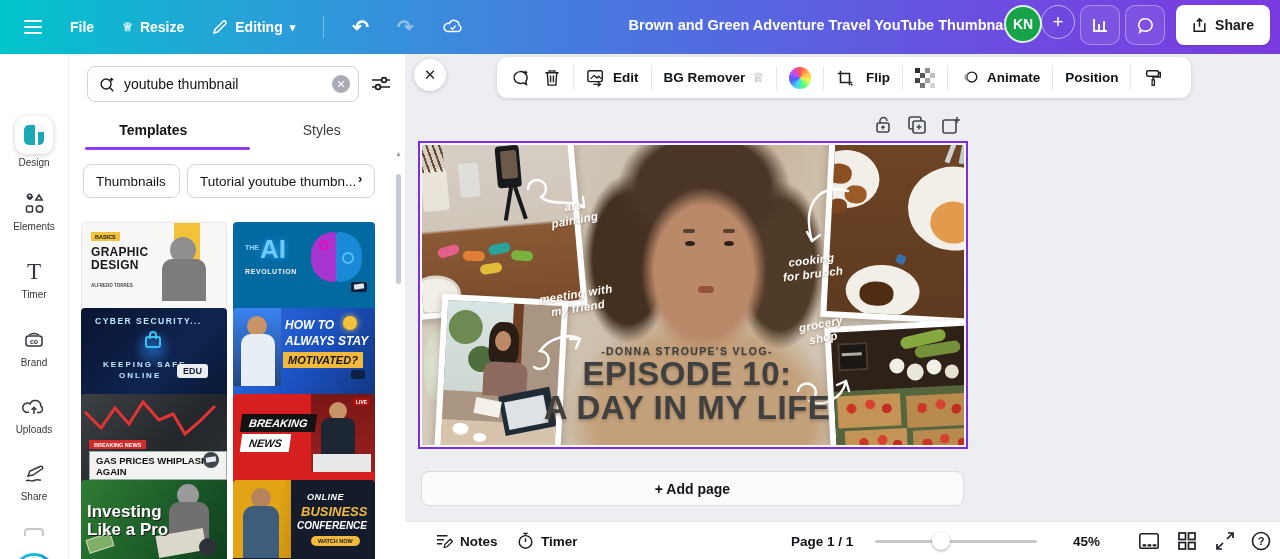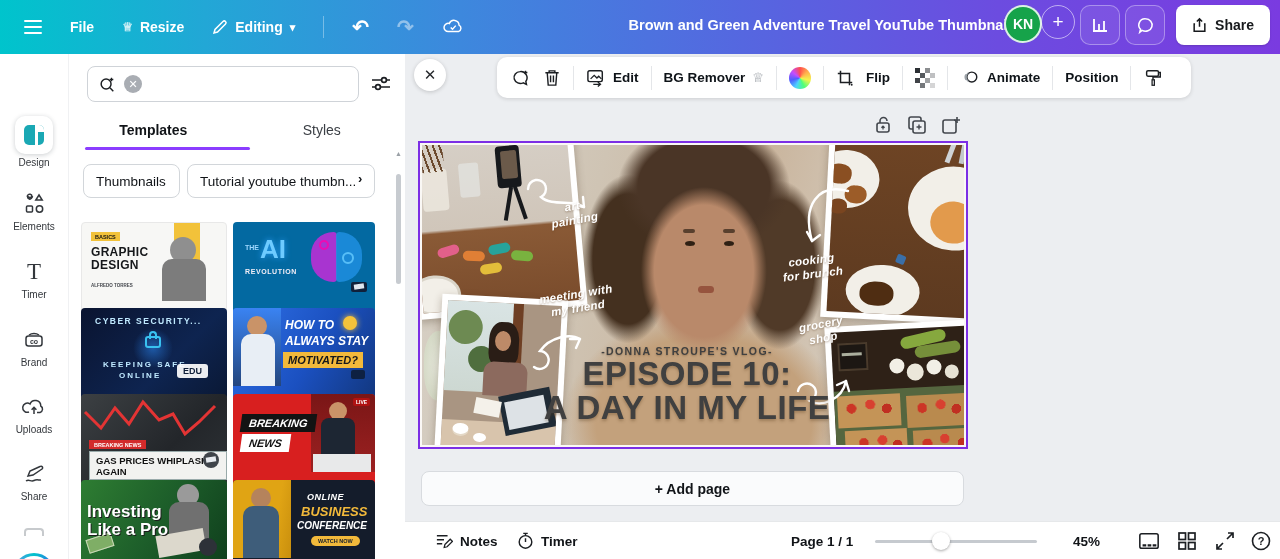--- a/index.html
+++ b/index.html
@@ -230,20 +230,21 @@
       </div>
   </div>
 
   <div id="panel">
     <div id="search-box">
       <svg width="18" height="18" viewBox="0 0 20 20">
           <circle cx="9" cy="10" r="5.5" fill="none" stroke="#1c1f23" stroke-width="1.6"></circle>
           <path d="M13.2 14.2 L17 18" stroke="#1c1f23" stroke-width="1.6"></path>
           <path d="M15 3 v4 M13 5 h4" stroke="#1c1f23" stroke-width="1.4"></path>
         </svg>
+      <input id="search-input" value="youtube thumbnail" style="">
       <div id="search-clear">✕</div>
     </div>
     <div id="filter-btn">
       <svg width="24" height="24" viewBox="0 0 24 24">
           <path d="M3 8 H21 M3 15 H21" stroke="#1c1f23" stroke-width="1.7"></path>
           <circle cx="15" cy="8" r="2.4" fill="#fff" stroke="#1c1f23" stroke-width="1.7"></circle>
           <circle cx="9" cy="15" r="2.4" fill="#fff" stroke="#1c1f23" stroke-width="1.7"></circle>
         </svg>
     </div>
     <div class="tabs">

